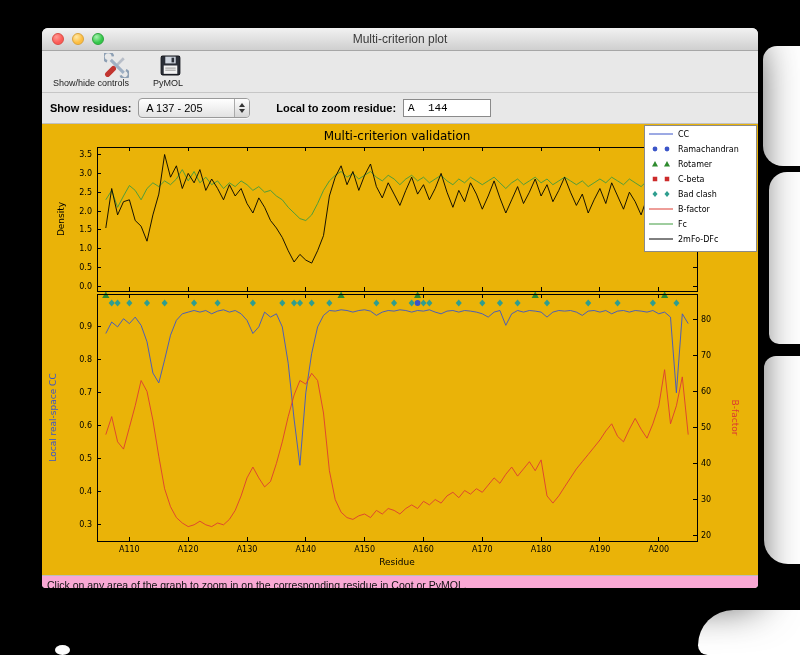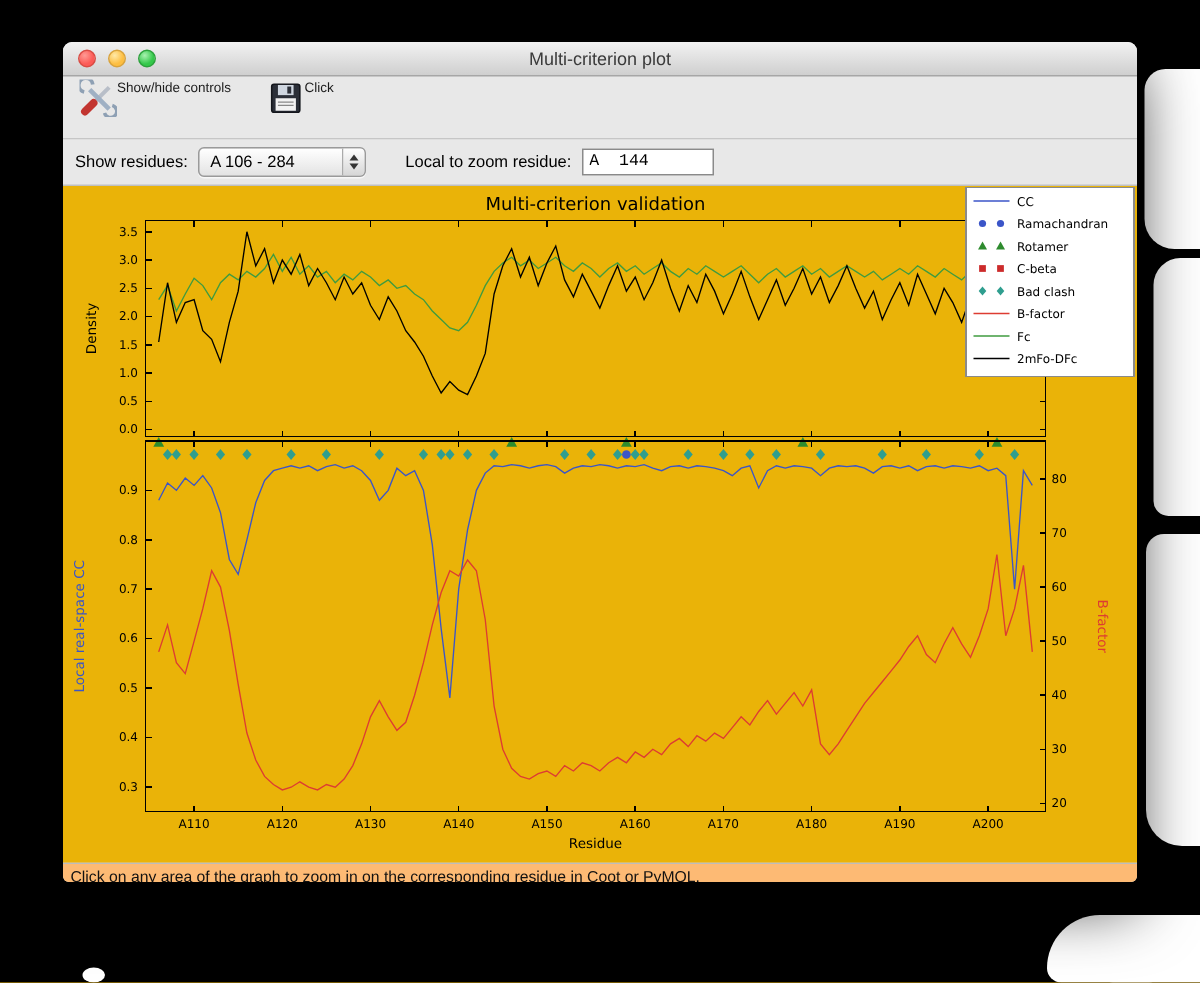--- a/index.html
+++ b/index.html
@@ -34,31 +34,31 @@
   .light { width:12px; height:12px; border-radius:50%; box-sizing:border-box; display:inline-block; }
   .light.red    { background:radial-gradient(circle at 35% 30%, #ff9a94, #fc5b57 60%); border:1px solid #d94c44; }
   .light.yellow { background:radial-gradient(circle at 35% 30%, #ffe9a8, #fdbe41 60%); border:1px solid #d9a33c; }
   .light.green  { background:radial-gradient(circle at 35% 30%, #a8f2b0, #34c84a 60%); border:1px solid #2ca23c; }
 
   .toolbar {
     height:40px; flex:0 0 40px; background:#e8e8e8;
     border-bottom:1px solid #c6c6c6;
     display:flex; align-items:flex-start; padding:1px 8px 0 8px; gap:18px;
   }
-  .tool-btn { display:flex; align-items:flex-start; cursor:default; padding:1px 3px; }
+  .tool-btn { display:flex; flex-direction:column; align-items:flex-end; cursor:default; padding:1px 3px; }
   .tool-icon { width:25px; height:25px; }
   .tool-icon svg { width:25px; height:25px; display:block; }
   .tool-label { font-size:9px; color:#1c1c1c; margin-top:0px; white-space:nowrap; }
 
   .controls {
     height:30px; flex:0 0 30px; background:#e8e8e8;
     border-bottom:1px solid #c0c0c0;
     display:flex; align-items:center; padding:0 8px;
   }
-  .ctl-label { font-weight:normal; font-size:11px; color:#000; margin-right:7px; white-space:nowrap; }
+  .ctl-label { font-weight:bold; font-size:11px; color:#000; margin-right:7px; white-space:nowrap; }
   .ctl-gap { margin-left:26px; }
   .select {
     width:112px; height:20px; box-sizing:border-box;
     background:linear-gradient(#ffffff,#e3e3e3);
     border:1px solid #9a9a9a; border-radius:4px;
     display:flex; align-items:center; padding-left:7px;
     font-size:11px; color:#000;
     box-shadow:0 1px 0 rgba(255,255,255,0.7);
   }
   .stepper {
@@ -75,21 +75,21 @@
     background:#fff; border:1px solid #8a8a8a;
     font-family:Liberation Mono, monospace; font-size:11px; color:#000;
     padding:0 4px; outline:none;
   }
 
   .plot-area { flex:1 1 auto; background:#eab308; position:relative; }
   #plot-svg { display:block; }
   #plot-svg text { font-family:"DejaVu Sans", sans-serif; }
 
   .status-bar {
-    height:17px; flex:0 0 17px; background:#fdba74;
+    height:17px; flex:0 0 17px; background:#f9a8d4;
     border-top:1px solid #bdbdbd;
     display:flex; align-items:center; padding:0 5px;
     font-size:10.5px; color:#111;
   }
 </style>
 </head>
 <body>
 
 <div class="artifact a1"></div>
 <div class="artifact a2"></div>
@@ -126,28 +126,28 @@
       <span class="tool-icon">
         <svg viewBox="0 0 24 24">
           <rect x="3" y="3" width="18" height="18" rx="1.5" fill="#2b2f38" stroke="#14161c"></rect>
           <rect x="7" y="3.5" width="10" height="6.5" fill="#cfd6e0"></rect>
           <rect x="13" y="4.5" width="2.5" height="4.5" fill="#2b2f38"></rect>
           <rect x="5.5" y="12" width="13" height="8" fill="#f2f2f2"></rect>
           <line x1="7" y1="14.5" x2="17" y2="14.5" stroke="#888" stroke-width="0.8"></line>
           <line x1="7" y1="16.5" x2="17" y2="16.5" stroke="#888" stroke-width="0.8"></line>
         </svg>
       </span>
-      <span class="tool-label">Click</span>
+      <span class="tool-label">PyMOL</span>
     </div>
   </div>
 
   <div class="controls">
     <span class="ctl-label">Show residues:</span>
     <div class="select">
-      <span>A 106 - 284</span>
+      <span>A 137 - 205</span>
       <span class="stepper">
           <i class="up"></i>
           <i class="dn"></i>
         </span>
     </div>
     <span class="ctl-label ctl-gap">Local to zoom residue:</span>
     <input class="text-input" type="text" value="A  144" style="">
   </div>
 
   <div class="plot-area">

